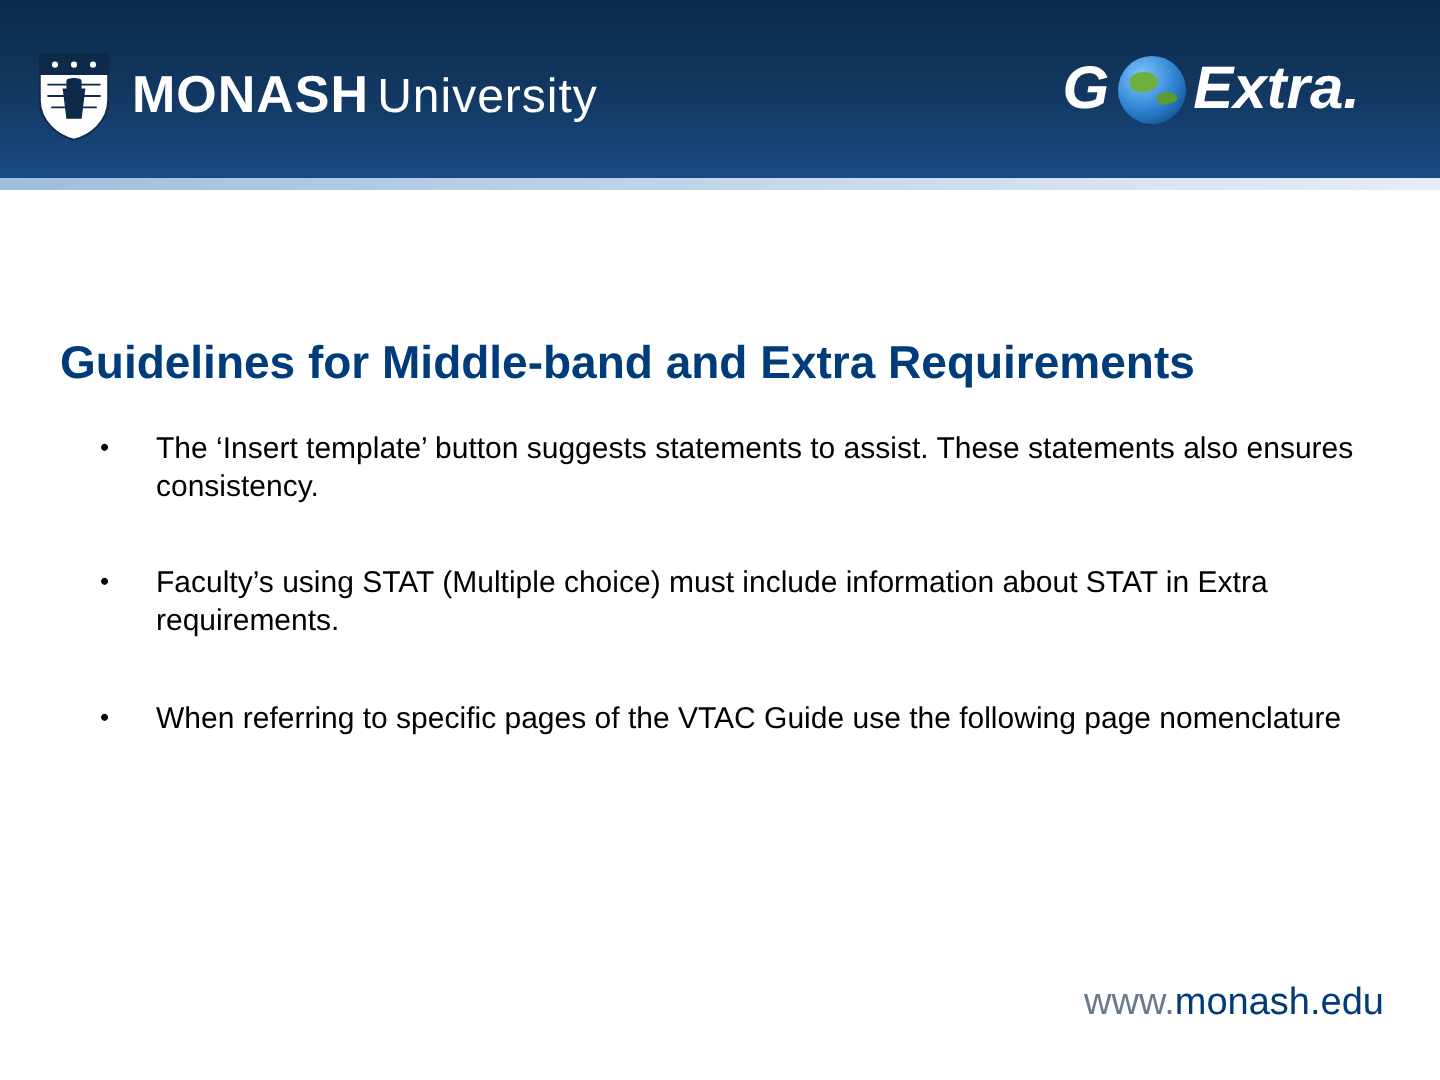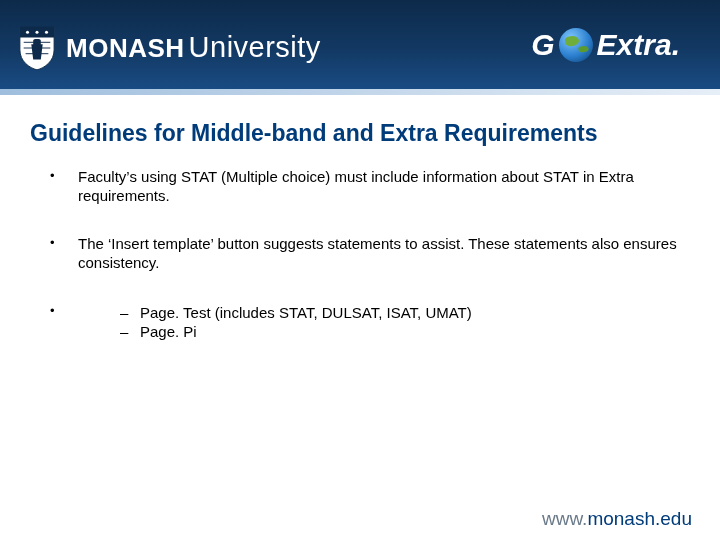--- a/index.html
+++ b/index.html
@@ -32,21 +32,21 @@
     display: flex;
     align-items: baseline;
     gap: 4px;
   }
   .monash-strong {
     font-size: 26px;
     font-weight: 700;
     letter-spacing: 0.5px;
   }
   .monash-light {
-    font-size: 29px;
+    font-size: 24px;
     font-weight: 300;
     letter-spacing: 0.5px;
   }
   .go-boldly {
     position: absolute;
     right: 40px;
     top: 28px;
     display: flex;
     align-items: center;
     color: #ffffff;
@@ -77,20 +77,21 @@
   .header-divider {
     position: absolute;
     bottom: 0;
     left: 0;
     width: 100%;
     height: 6px;
     background: linear-gradient(to right, #9fbedd, #e6eef7);
   }
   .content {
     padding: 24px 30px 0 30px;
+    margin-top: 48px;
   }
   .title {
     color: #003b7a;
     font-size: 23px;
     font-weight: 700;
     line-height: 1.25;
     margin-bottom: 20px;
   }
   ul.bullets {
     list-style: none;
@@ -123,21 +124,21 @@
     line-height: 1.3;
   }
   ul.sub > li::before {
     content: "–";
     position: absolute;
     left: 0;
     top: 0;
   }
   .footer {
     position: absolute;
-    bottom: 10px;
+    bottom: 27px;
     right: 28px;
     color: #003b7a;
     font-size: 19px;
     font-weight: 400;
   }
   .footer .www { color: #6a7a8a; }
 </style>
 </head>
 <body>
 
@@ -162,33 +163,26 @@
     <span class="globe"></span>
     <span> Extra.</span>
   </div>
   <div class="header-divider"></div>
 </div>
 
 <div class="content">
   <div class="title">Guidelines for Middle-band and Extra Requirements</div>
   <ul class="bullets">
     <li>
+      <span>The ‘Insert template’ button suggests statements to assist.   These statements also ensures consistency.</span>
+    </li>
+    <li>
       <span>Faculty’s using STAT (Multiple choice) must include information about STAT in Extra requirements.</span>
     </li>
     <li>
-      <span>The ‘Insert template’ button suggests statements to assist.   These statements also ensures consistency.</span>
-    </li>
-    <li>
-      <ul class="sub">
-        <li>
-          <span>Page. Test (includes STAT, DULSAT, ISAT, UMAT)</span>
-        </li>
-        <li>
-          <span>Page. Pi</span>
-        </li>
-      </ul>
+      <span>When referring to specific pages of the VTAC Guide use the following page nomenclature</span>
     </li>
   </ul>
 </div>
 
 <div class="footer">
   <span class="www">www.</span><span>monash</span><span>.edu</span>
 </div>
 
 </body></html>

